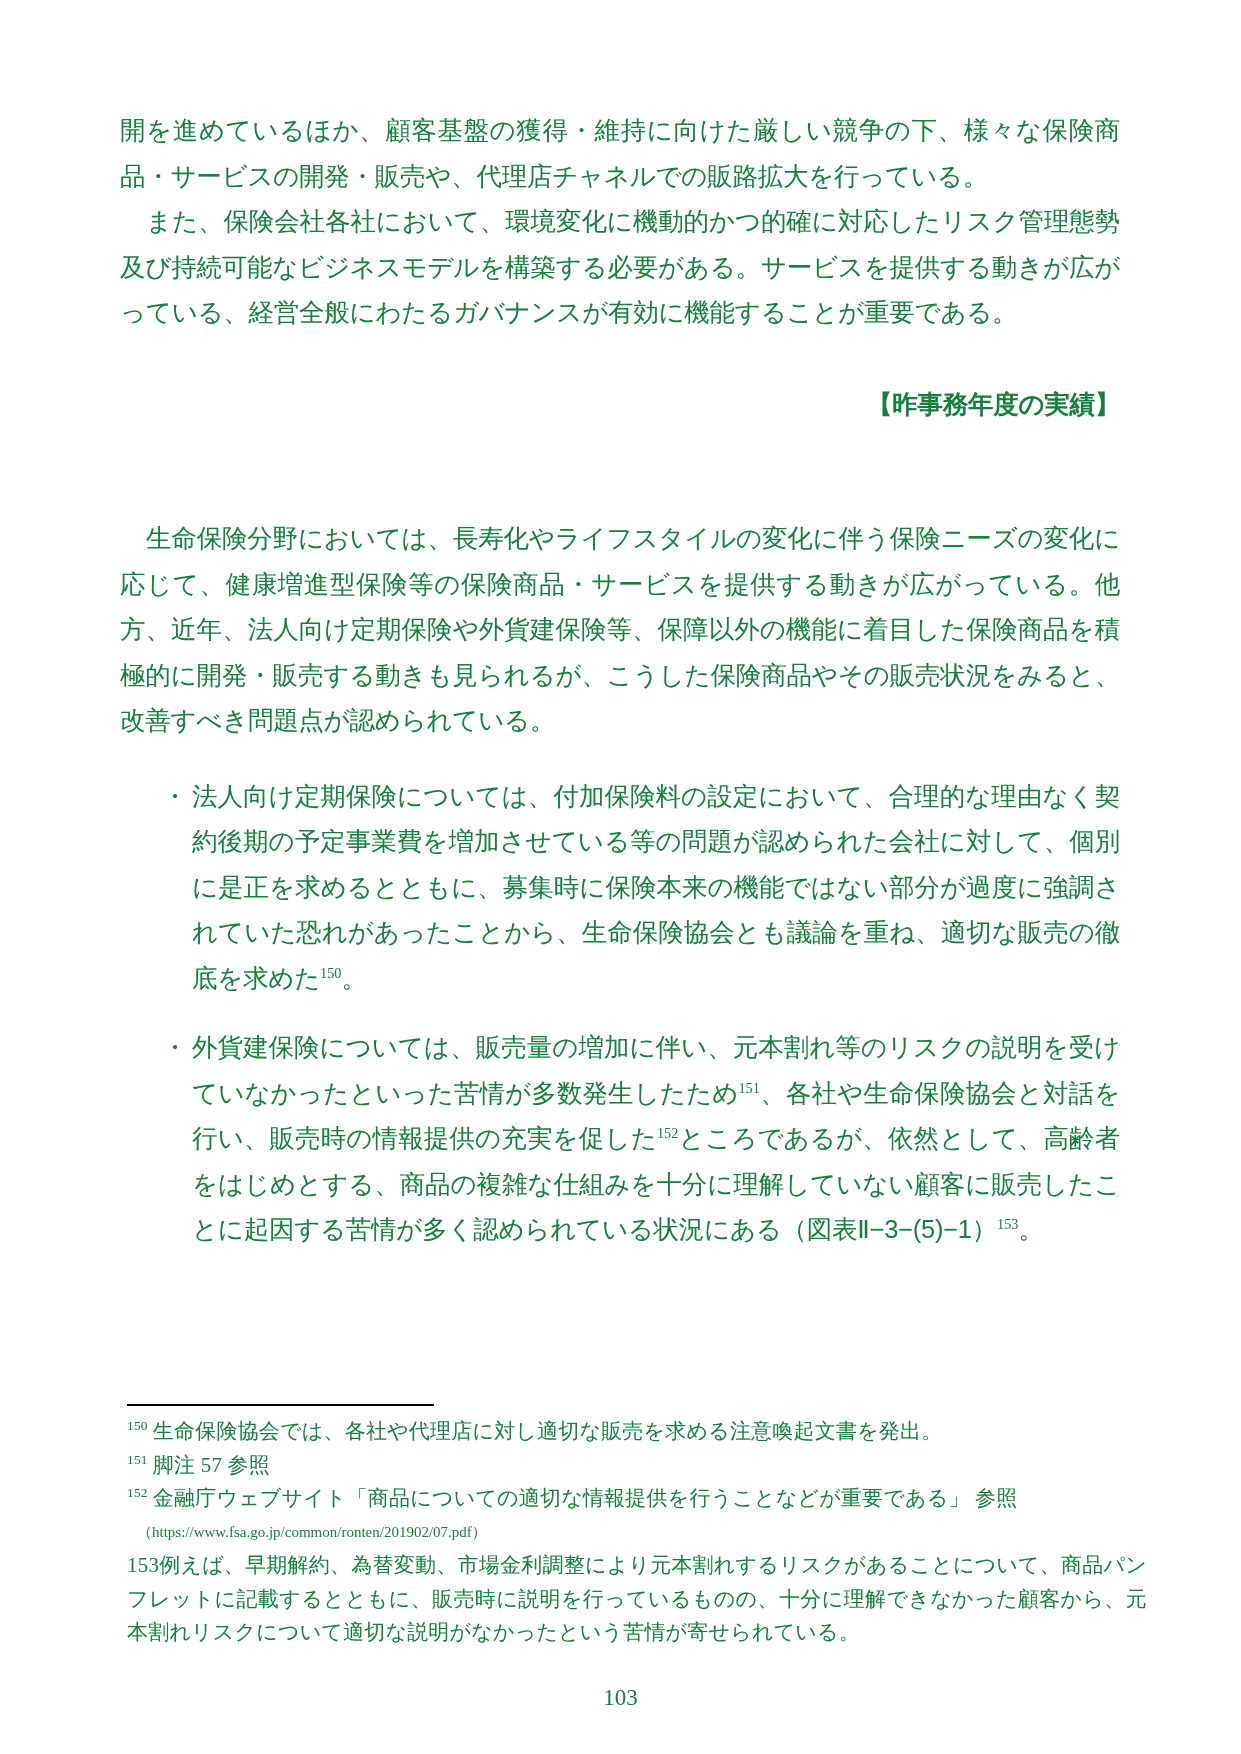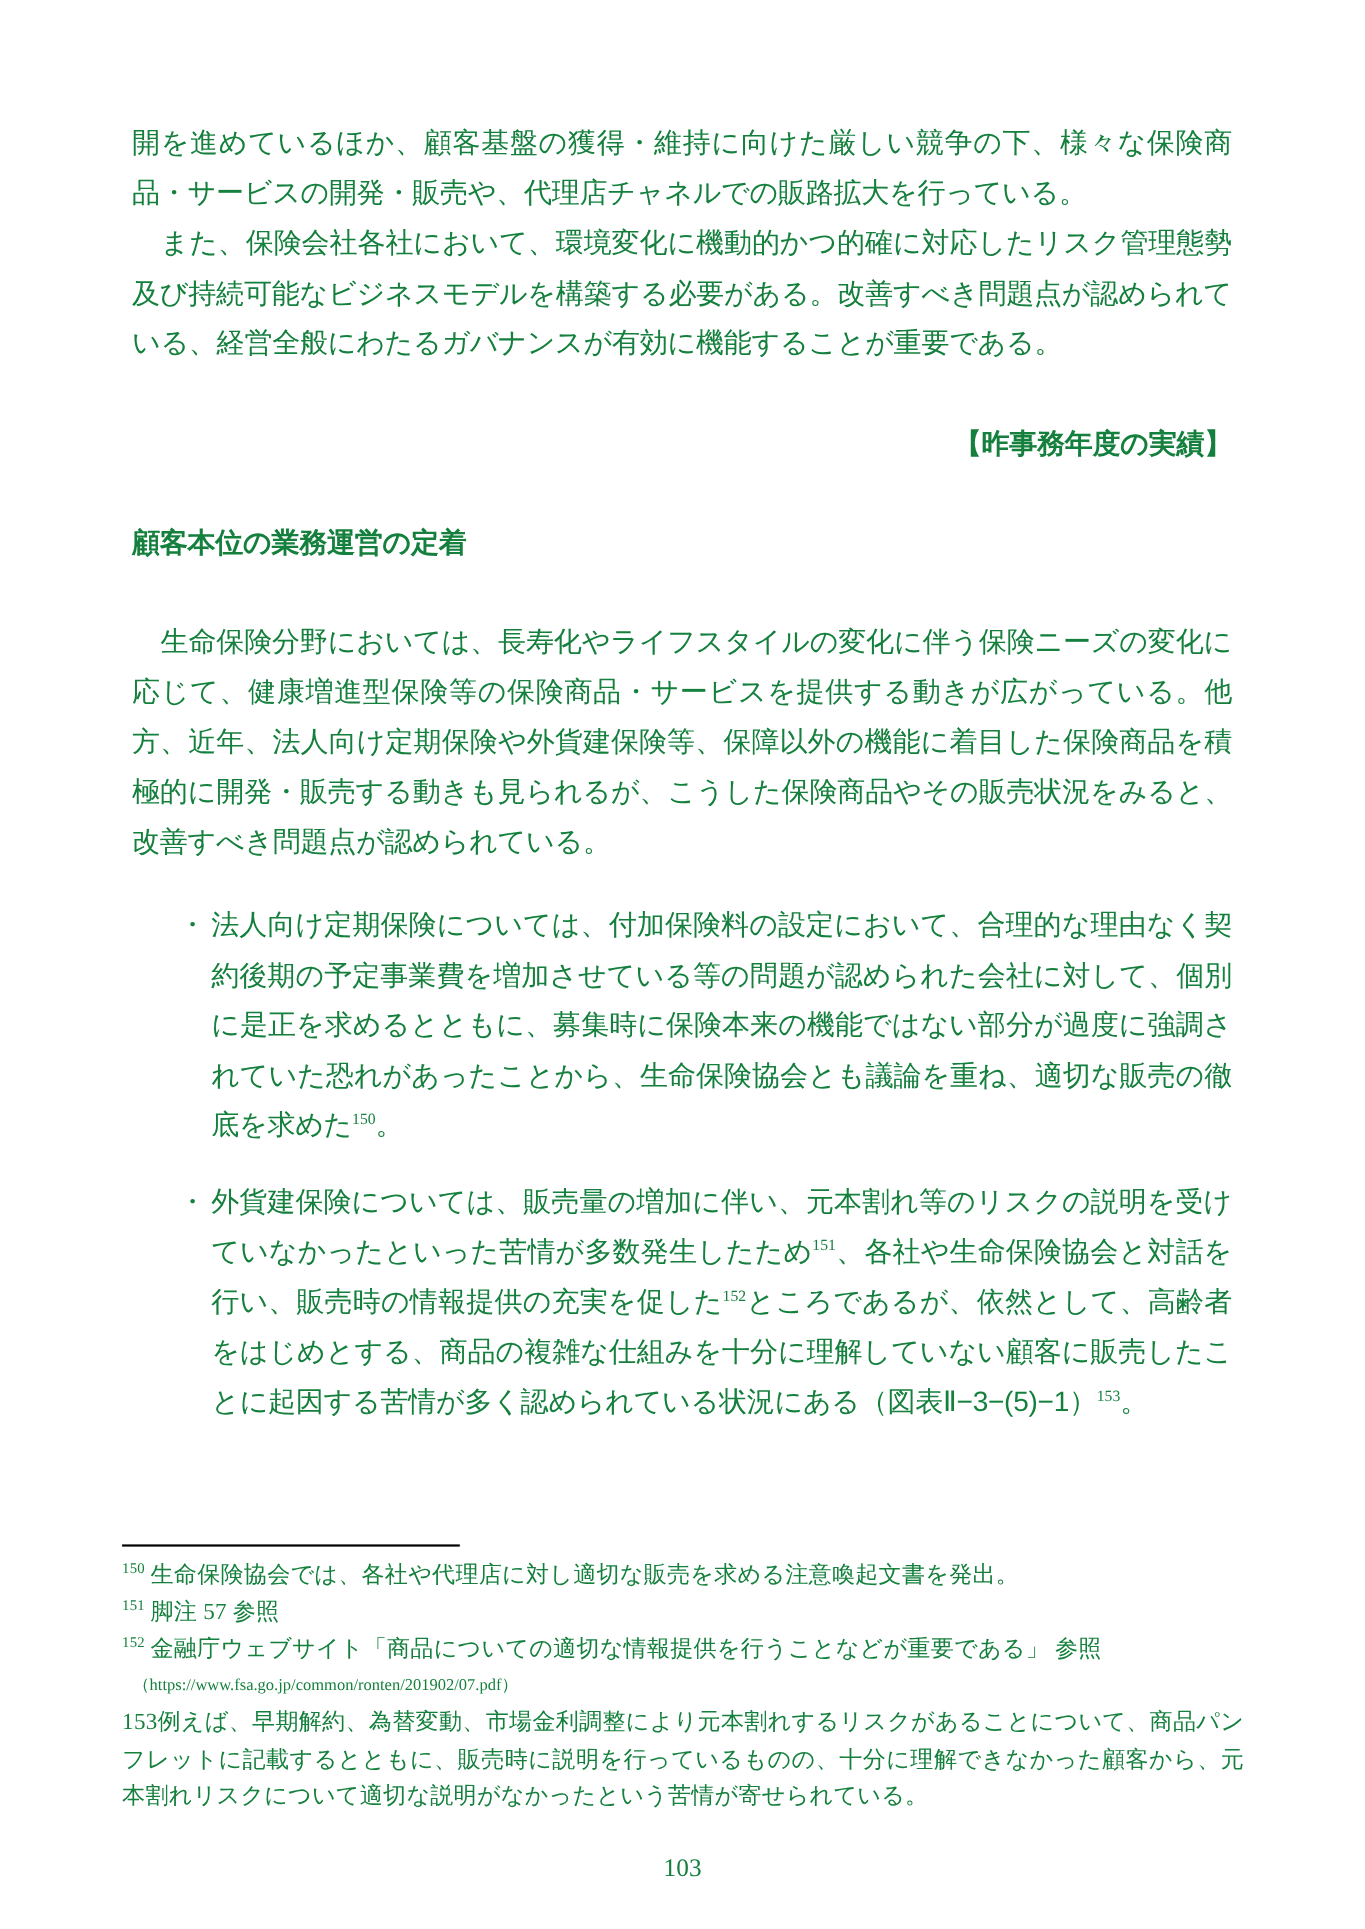--- a/index.html
+++ b/index.html
@@ -97,21 +97,21 @@
     font-family: "Liberation Serif", "DejaVu Serif", serif;
     font-size: 0.56em;
     vertical-align: super;
     line-height: 0;
     letter-spacing: 0;
   }
 
   
   .footnote-area {
     position: absolute;
-    left: 111px;
+    left: 127px;
     top: 1392px;
     width: 1020px;
   }
   .footnote-rule {
     width: 307px;
     height: 0;
     border-top: 2px solid #000000;
     margin: 0 0 9px 0;
   }
   .footnote {
@@ -162,29 +162,28 @@
 </head>
 <body>
 
 <div class="page">
 
   <div class="content">
 
     <p class="body-par no-indent">開を進めているほか、顧客基盤の獲得・維持に向けた厳しい競争の下、様々な保険商品・サービスの開発・販売や、代理店チャネルでの販路拡大を行っている。</p>
 
 
-    <p class="body-par">また、保険会社各社において、環境変化に機動的かつ的確に対応したリスク管理態勢及び持続可能なビジネスモデルを構築する必要がある。改善すべき問題点が認められている、経営全般にわたるガバナンスが有効に機能することが重要である。</p>
+    <p class="body-par">また、保険会社各社において、環境変化に機動的かつ的確に対応したリスク管理態勢及び持続可能なビジネスモデルを構築する必要がある。サービスを提供する動きが広がっている、経営全般にわたるガバナンスが有効に機能することが重要である。</p>
 
     <div class="spacer-1"></div>
 
     <p class="heading-bracket">【昨事務年度の実績】</p>
 
     <div class="spacer-2"></div>
 
-    <p class="heading-sub">顧客本位の業務運営の定着</p>
 
     <div class="spacer-3"></div>
 
     <p class="body-par">生命保険分野においては、長寿化やライフスタイルの変化に伴う保険ニーズの変化に応じて、健康増進型保険等の保険商品・サービスを提供する動きが広がっている。他方、近年、法人向け定期保険や外貨建保険等、保障以外の機能に着目した保険商品を積極的に開発・販売する動きも見られるが、こうした保険商品やその販売状況をみると、改善すべき問題点が認められている。</p>
 
     <div class="spacer-4"></div>
 
     <ul class="bullets">
 
       <li class="bullet-item">

